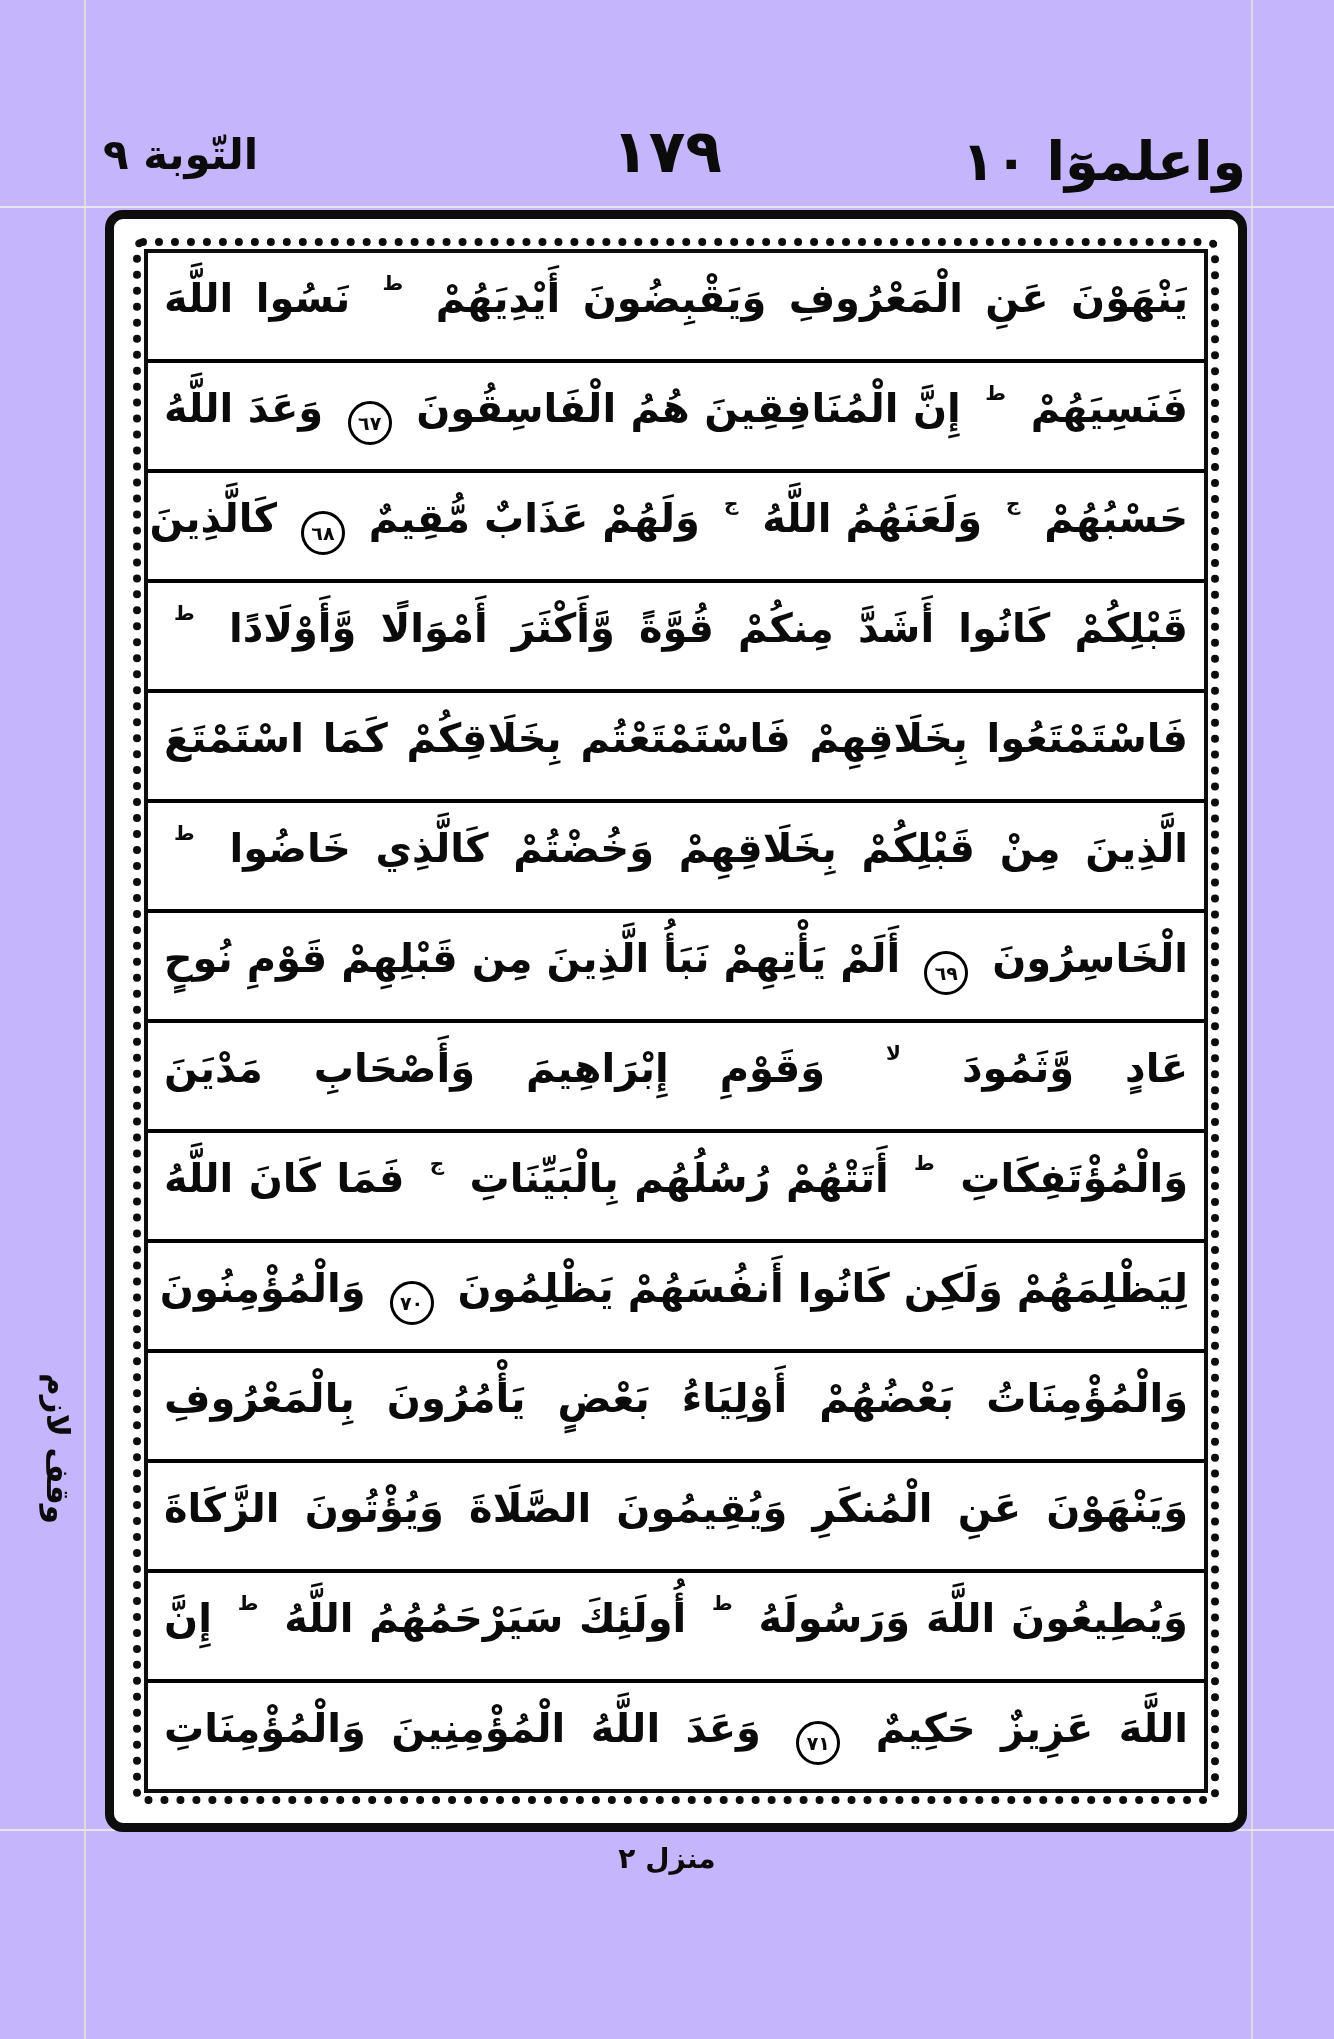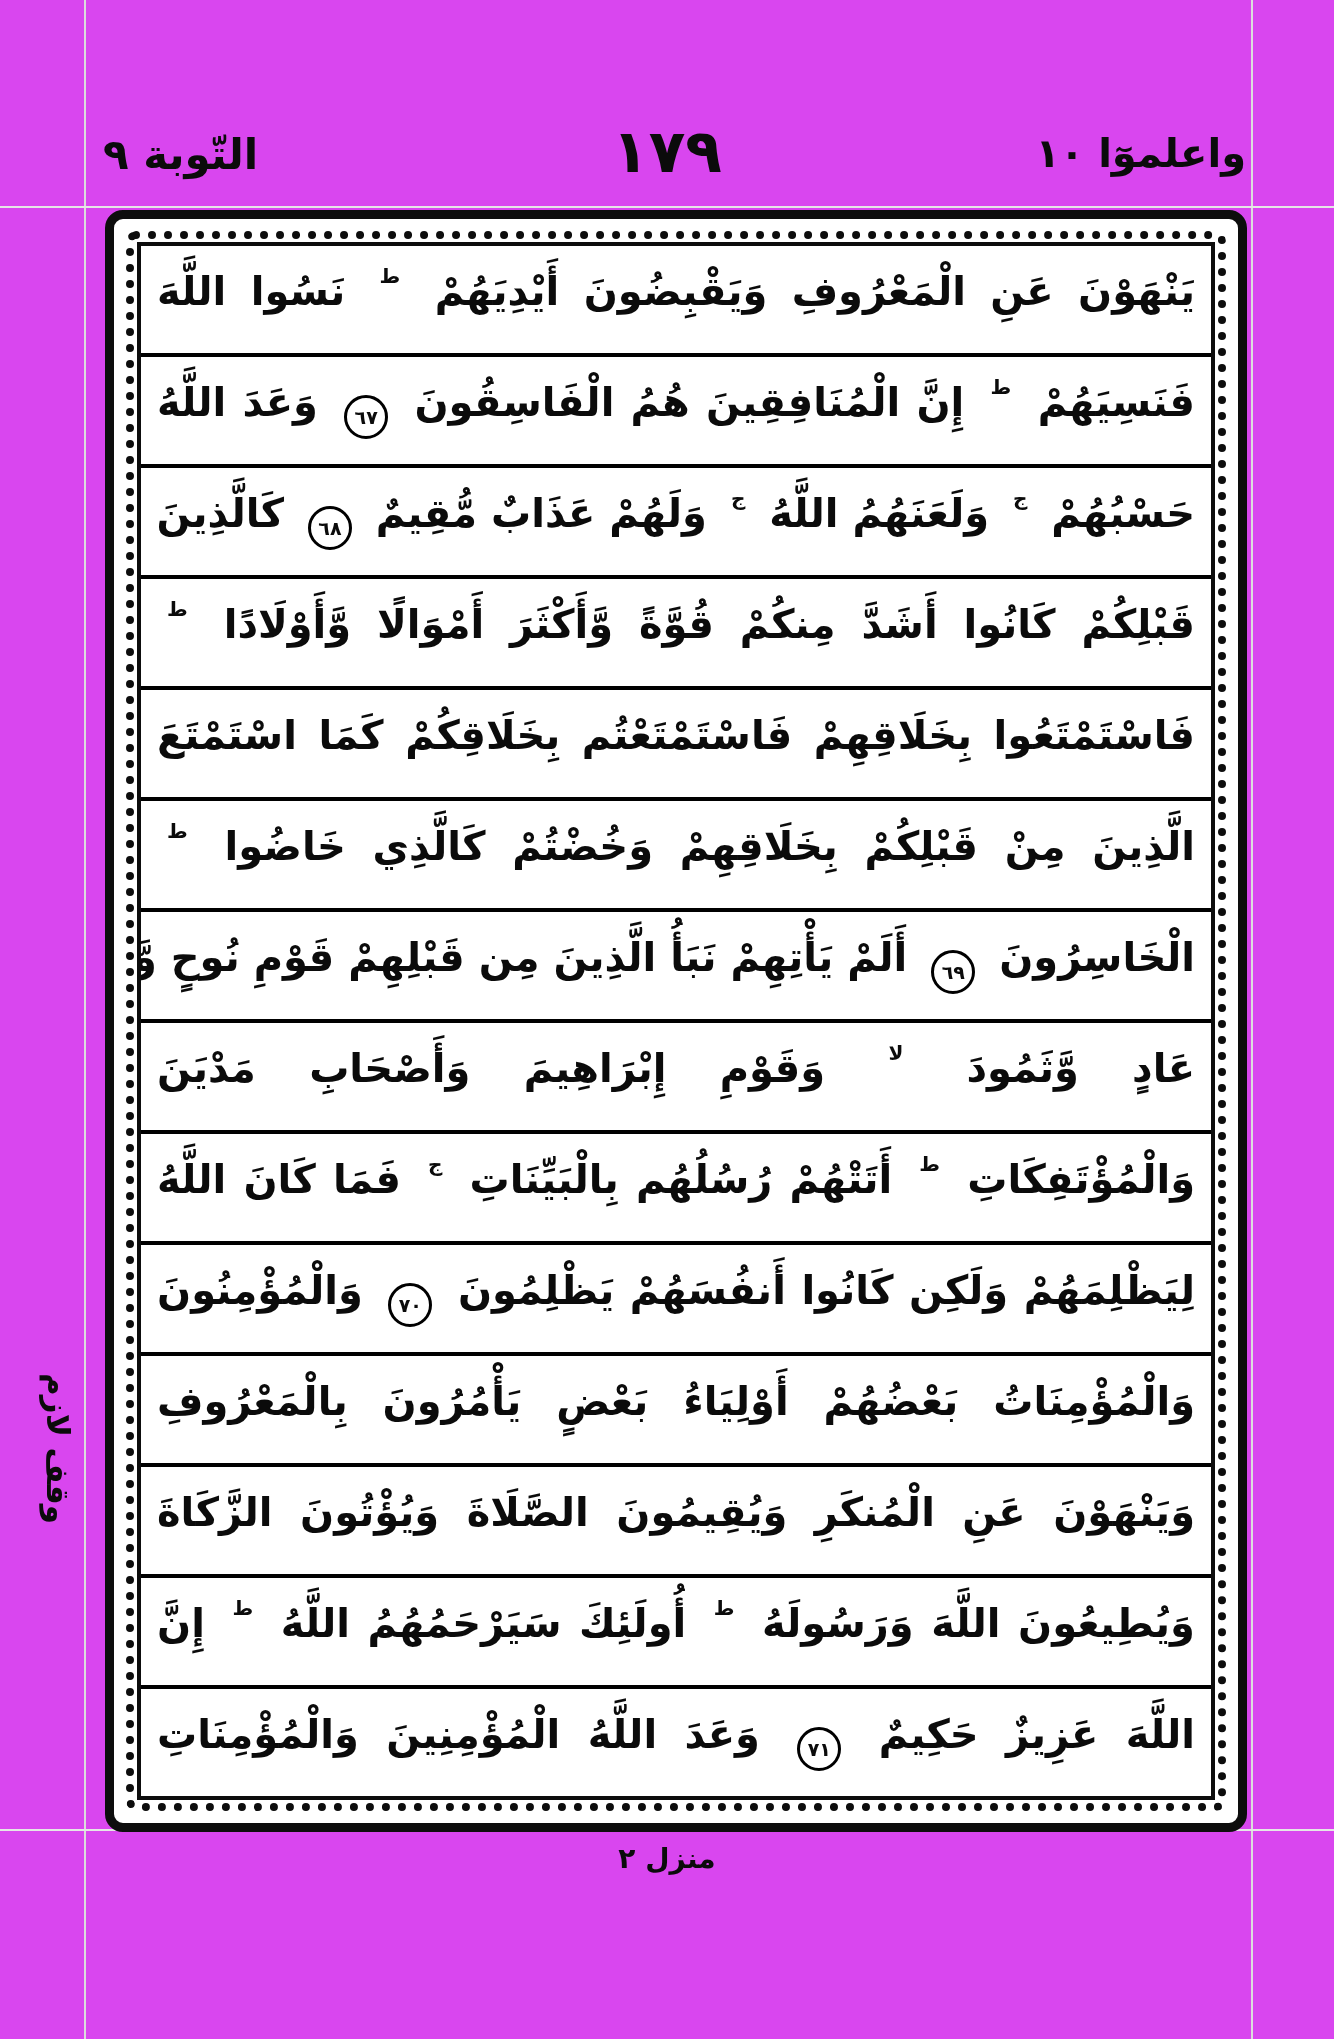--- a/index.html
+++ b/index.html
@@ -1,21 +1,21 @@
 <!DOCTYPE html>
 <html lang="ar"><head>
 <meta charset="utf-8">
 <title>Quran Page</title>
 <style>
   * { margin:0; padding:0; box-sizing:border-box; }
   html,body { background:#ffffff; }
   .page {
     position:relative;
     width:1334px; height:2039px;
-    background:#d946ef;
+    background:#c4b5fd;
     overflow:hidden;
     font-family:"DejaVu Sans", sans-serif;
     color:#0b0b0b;
   }
   
   .vline { position:absolute; top:0; bottom:0; width:2px; background:#dcdcdc; }
   .vline.left  { left:84px; }
   .vline.right { left:1251px; }
   .hline { position:absolute; left:0; right:0; height:2px; background:#e6e6e6; }
   .hline.top    { top:206px; }
@@ -27,29 +27,29 @@
     position:absolute; left:103px; top:22px;
     font-size:42px; font-weight:bold; direction:rtl;
   }
   .page-number {
     position:absolute; left:0; width:100%; top:8px;
     text-align:center; font-size:60px; font-weight:bold;
     letter-spacing:6px;
   }
   .juz-label {
     position:absolute; right:88px; top:22px;
-    font-size:40px; font-weight:bold; direction:rtl;
+    font-size:54px; font-weight:bold; direction:rtl;
   }
 
   
   .frame-outer {
     position:absolute; left:105px; top:210px;
     width:1142px; height:1622px;
     border:9px solid #0d0d0d; border-radius:18px;
-    padding:12px;
+    padding:19px;
     background:#ffffff;
   }
   .frame-dots {
     width:100%; height:100%;
     border:8px dotted #0d0d0d; border-radius:10px;
     padding:3px;
   }
   .frame-inner {
     width:100%; height:100%;
     border:4px solid #0d0d0d;

